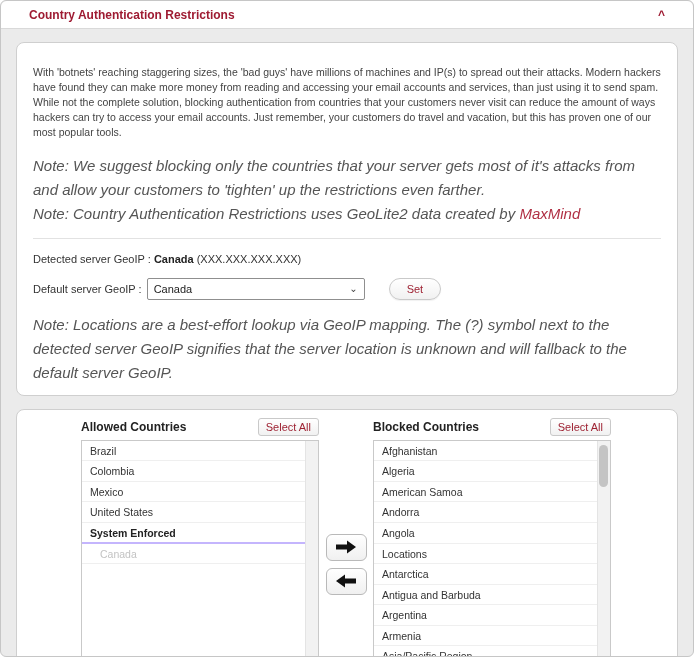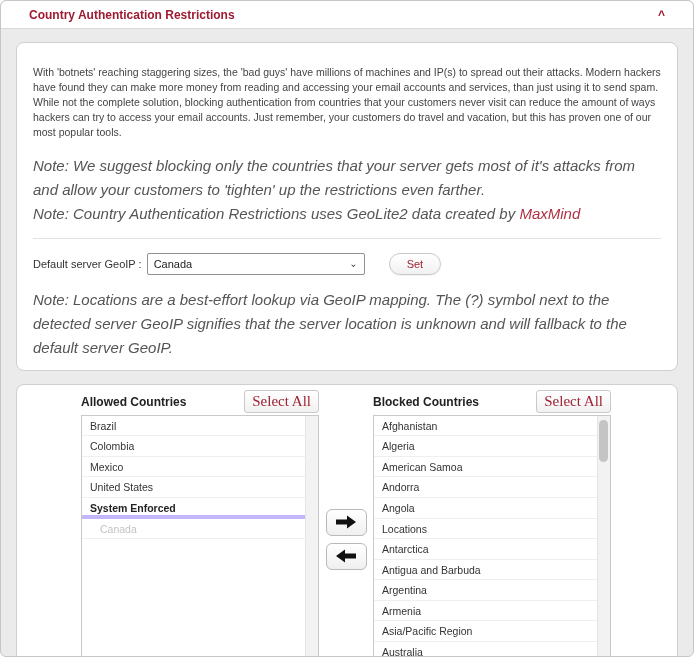--- a/index.html
+++ b/index.html
@@ -60,21 +60,21 @@
   .btn {
     display:inline-block;
     background:linear-gradient(#ffffff,#f1f1f1);
     border:1px solid #c9c9c9;
     color:#9e2132;
     text-align:center;
     cursor:pointer;
   }
   .btn-pill { border-radius:11px; font-size:11px; padding:4px 15px; box-shadow:0 1px 1px rgba(0,0,0,0.06); }
   .btn-set { margin-left:24px; padding:4px 17px; }
-  .btn-small { border-radius:3px; font-size:15px; padding:2px 7px;font-family:Liberation Serif, serif; }
+  .btn-small { border-radius:3px; font-size:11px; padding:2px 7px; }
 
   
   .panel2 { margin-top:13px; padding:8px 66px 9px 64px; display:flex; }
   .col { width:238px; display:flex; flex-direction:column; }
   .col-head { display:flex; align-items:center; justify-content:space-between; margin-bottom:4px; height:18px; }
   .col-head .col-title { font-size:12px; font-weight:bold; color:#222; }
 
   .listbox {
     position:relative;
     border:1px solid #c9c9c9;
@@ -95,21 +95,21 @@
     font-size:10.5px; color:#333;
     padding:4px 0 4px 8px;
     height:20.6px;
     border-bottom:1px solid #efefef;
     cursor:pointer;
     white-space:nowrap; overflow:hidden;
   }
   .sys-label {
     font-size:10.5px; font-weight:bold; color:#222;
     padding:4px 0 8px 8px; height:20.6px;
-    border-bottom:4px solid #c4b5fd;
+    border-bottom:2px solid #c4b5fd;
   }
   .list-item.disabled { color:#c3c3c3; padding-left:18px; cursor:default; }
 
   .mid {
     flex:1 1 auto;
     display:flex; flex-direction:column; align-items:center;
     padding-top:116px;
   }
   .arrow-btn {
     width:41px; height:27px;
@@ -132,20 +132,25 @@
   <div class="content">
 
     <div class="panel panel1">
       <p class="intro">With 'botnets' reaching staggering sizes, the 'bad guys' have millions of machines and IP(s) to spread out their attacks. Modern hackers have found they can make more money from reading and accessing your email accounts and services, than just using it to send spam. While not the complete solution, blocking authentication from countries that your customers never visit can reduce the amount of ways hackers can try to access your email accounts. Just remember, your customers do travel and vacation, but this has proven one of our most popular tools.</p>
 
       <div class="note">Note: We suggest blocking only the countries that your server gets most of it's attacks from and allow your customers to 'tighten' up the restrictions even farther.</div>
       <div class="note"><span>Note: Country Authentication Restrictions uses GeoLite2 data created by </span><a href="#">MaxMind</a></div>
 
       <hr class="divider">
 
+      <div class="detected-line">
+        <span>Detected server GeoIP :</span>
+        <b>Canada</b>
+        <span>(XXX.XXX.XXX.XXX)</span>
+      </div>
 
       <div class="default-row">
         <span class="lbl">Default server GeoIP :</span>
         <div class="select-box">
           <span>Canada</span>
           <span class="chev">⌄</span>
         </div>
         <button class="btn btn-pill btn-set">Set</button>
       </div>
 

